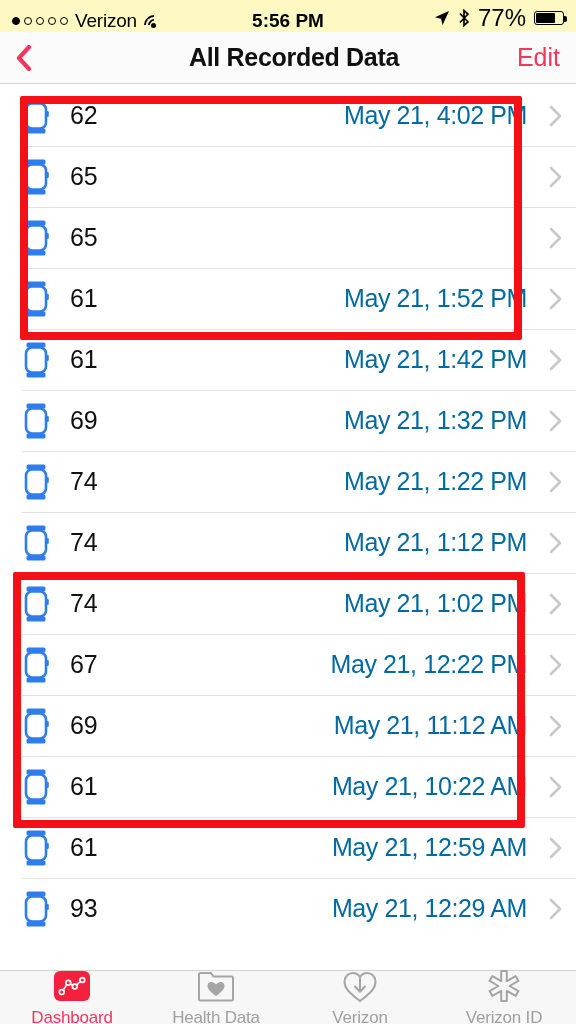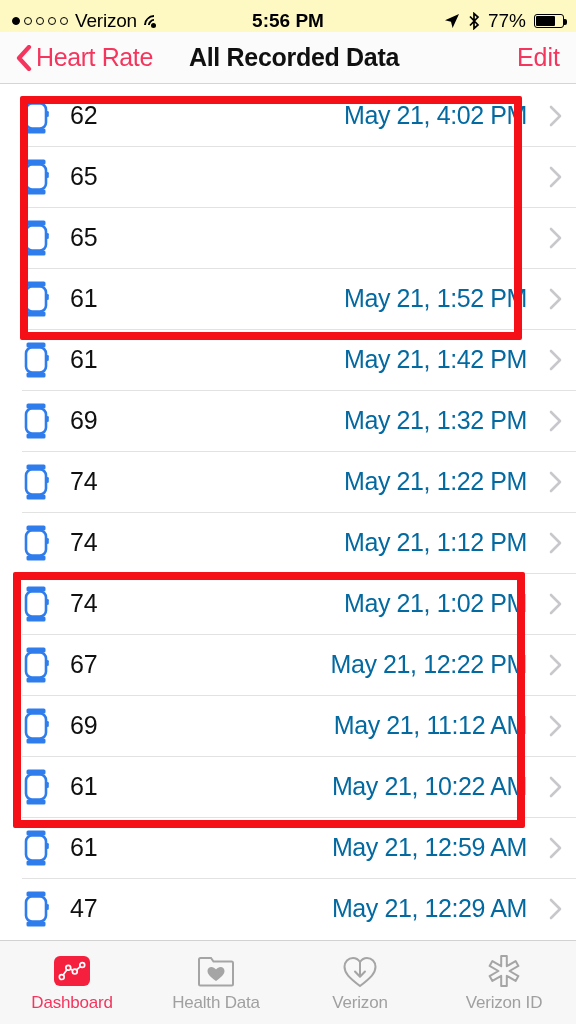--- a/index.html
+++ b/index.html
@@ -29,21 +29,21 @@
   .wifi i {
     position:absolute; left:50%; border:2.2px solid #000; border-radius:50%;
     border-bottom-color:transparent; border-left-color:transparent; border-right-color:transparent;
   }
   .wifi i.a { width:20px; height:20px; margin-left:-10px; top:1px; transform:rotate(-45deg); }
   .wifi i.b { width:12px; height:12px; margin-left:-6px; top:5px; transform:rotate(-45deg); }
   .wifi i.c { width:5px;  height:5px;  margin-left:-2.5px; top:9px; background:#000; border-radius:50%; border:none; }
   .sb-time { font-size:19px; font-weight:bold; color:#000; position:absolute; left:0; right:0; text-align:center; }
   .loc-arrow { width:16px; height:16px; }
   .bt { width:12px; height:18px; }
-  .batt-pct { font-size:19px; color:#000; }
+  .batt-pct { font-size:24px; color:#000; }
   .battery { position:relative; width:30px; height:14px; border:1.6px solid #000; border-radius:3px; }
   .battery .fill { position:absolute; top:1.4px; left:1.4px; bottom:1.4px; background:#000; border-radius:1px; }
   .battery .cap { position:absolute; right:-4px; top:4px; width:2.6px; height:6px; background:#000; border-radius:0 2px 2px 0; }
 
   
   #nav-bar {
     position:absolute; top:32px; left:0; width:576px; height:52px;
     background:#fbfbfb;
     display:flex; align-items:center; justify-content:space-between;
     padding:0 16px;
@@ -74,21 +74,21 @@
   .chev { width:13px; height:22px; margin-left:22px; flex:0 0 13px; }
 
   
   .hl-box {
     position:absolute; border:8px solid #f50f16; border-radius:2px;
     pointer-events:none; z-index:5;
   }
 
   
   #tab-bar {
-    position:absolute; bottom:0; left:0; width:576px; height:84px;
+    position:absolute; bottom:0; left:0; width:576px; height:54px;
     background:#f7f7f7; border-top:1px solid #d2d2d2;
     display:flex; align-items:center;
   }
   .tab { flex:1; display:flex; flex-direction:column; align-items:center; justify-content:center; gap:3px; cursor:pointer; }
   .tab-icon { height:38px; display:flex; align-items:center; justify-content:center; }
   .tab-label { font-size:17px; color:#a0a0a0; letter-spacing:-0.2px; }
   .tab.active .tab-label { color:#f4355e; }
   .dash-sq { width:36px; height:30px; background:#f5203d; border-radius:6px; display:flex; align-items:center; justify-content:center; }
 </style>
 </head>
@@ -126,21 +126,20 @@
         <span class="cap"></span>
       </span>
     </div>
   </div>
 
   <div id="nav-bar">
     <div class="back-btn">
       <svg class="back-chev" viewBox="0 0 16 26">
         <path d="M13 2 L3 13 L13 24" fill="none" stroke="#f4355e" stroke-width="4.2" stroke-linecap="round" stroke-linejoin="round"></path>
       </svg>
-      <span class="back-label">Heart Rate</span>
     </div>
     <span class="nav-title">All Recorded Data</span>
     <span class="edit-btn">Edit</span>
   </div>
 
   <div id="list">
       <div class="row">
         <svg class="watch-icon" viewBox="0 0 28 38">
   <rect x="4.5" y="1.5" width="19" height="5" rx="1.6" fill="#2f7ded"></rect>
   <rect x="4.5" y="31.5" width="19" height="5" rx="1.6" fill="#2f7ded"></rect>
@@ -320,21 +319,21 @@
   <path d="M2 2 L11 11 L2 20" fill="none" stroke="#c7c7cc" stroke-width="2.6" stroke-linecap="round" stroke-linejoin="round"></path>
 </svg>
       </div>
       <div class="row">
         <svg class="watch-icon" viewBox="0 0 28 38">
   <rect x="4.5" y="1.5" width="19" height="5" rx="1.6" fill="#2f7ded"></rect>
   <rect x="4.5" y="31.5" width="19" height="5" rx="1.6" fill="#2f7ded"></rect>
   <rect x="4" y="6.5" width="20" height="25" rx="6" fill="none" stroke="#2f7ded" stroke-width="2.6"></rect>
   <rect x="24.4" y="14" width="2.4" height="6" rx="1.2" fill="#2f7ded"></rect>
 </svg>
-        <span class="bpm">47</span>
+        <span class="bpm">93</span>
         <span class="row-spacer"></span>
         <span class="when">May 21, 12:29 AM</span>
         <svg class="chev" viewBox="0 0 13 22">
   <path d="M2 2 L11 11 L2 20" fill="none" stroke="#c7c7cc" stroke-width="2.6" stroke-linecap="round" stroke-linejoin="round"></path>
 </svg>
       </div>
     </div>
 
   <div id="tab-bar">
       <div class="tab active">

